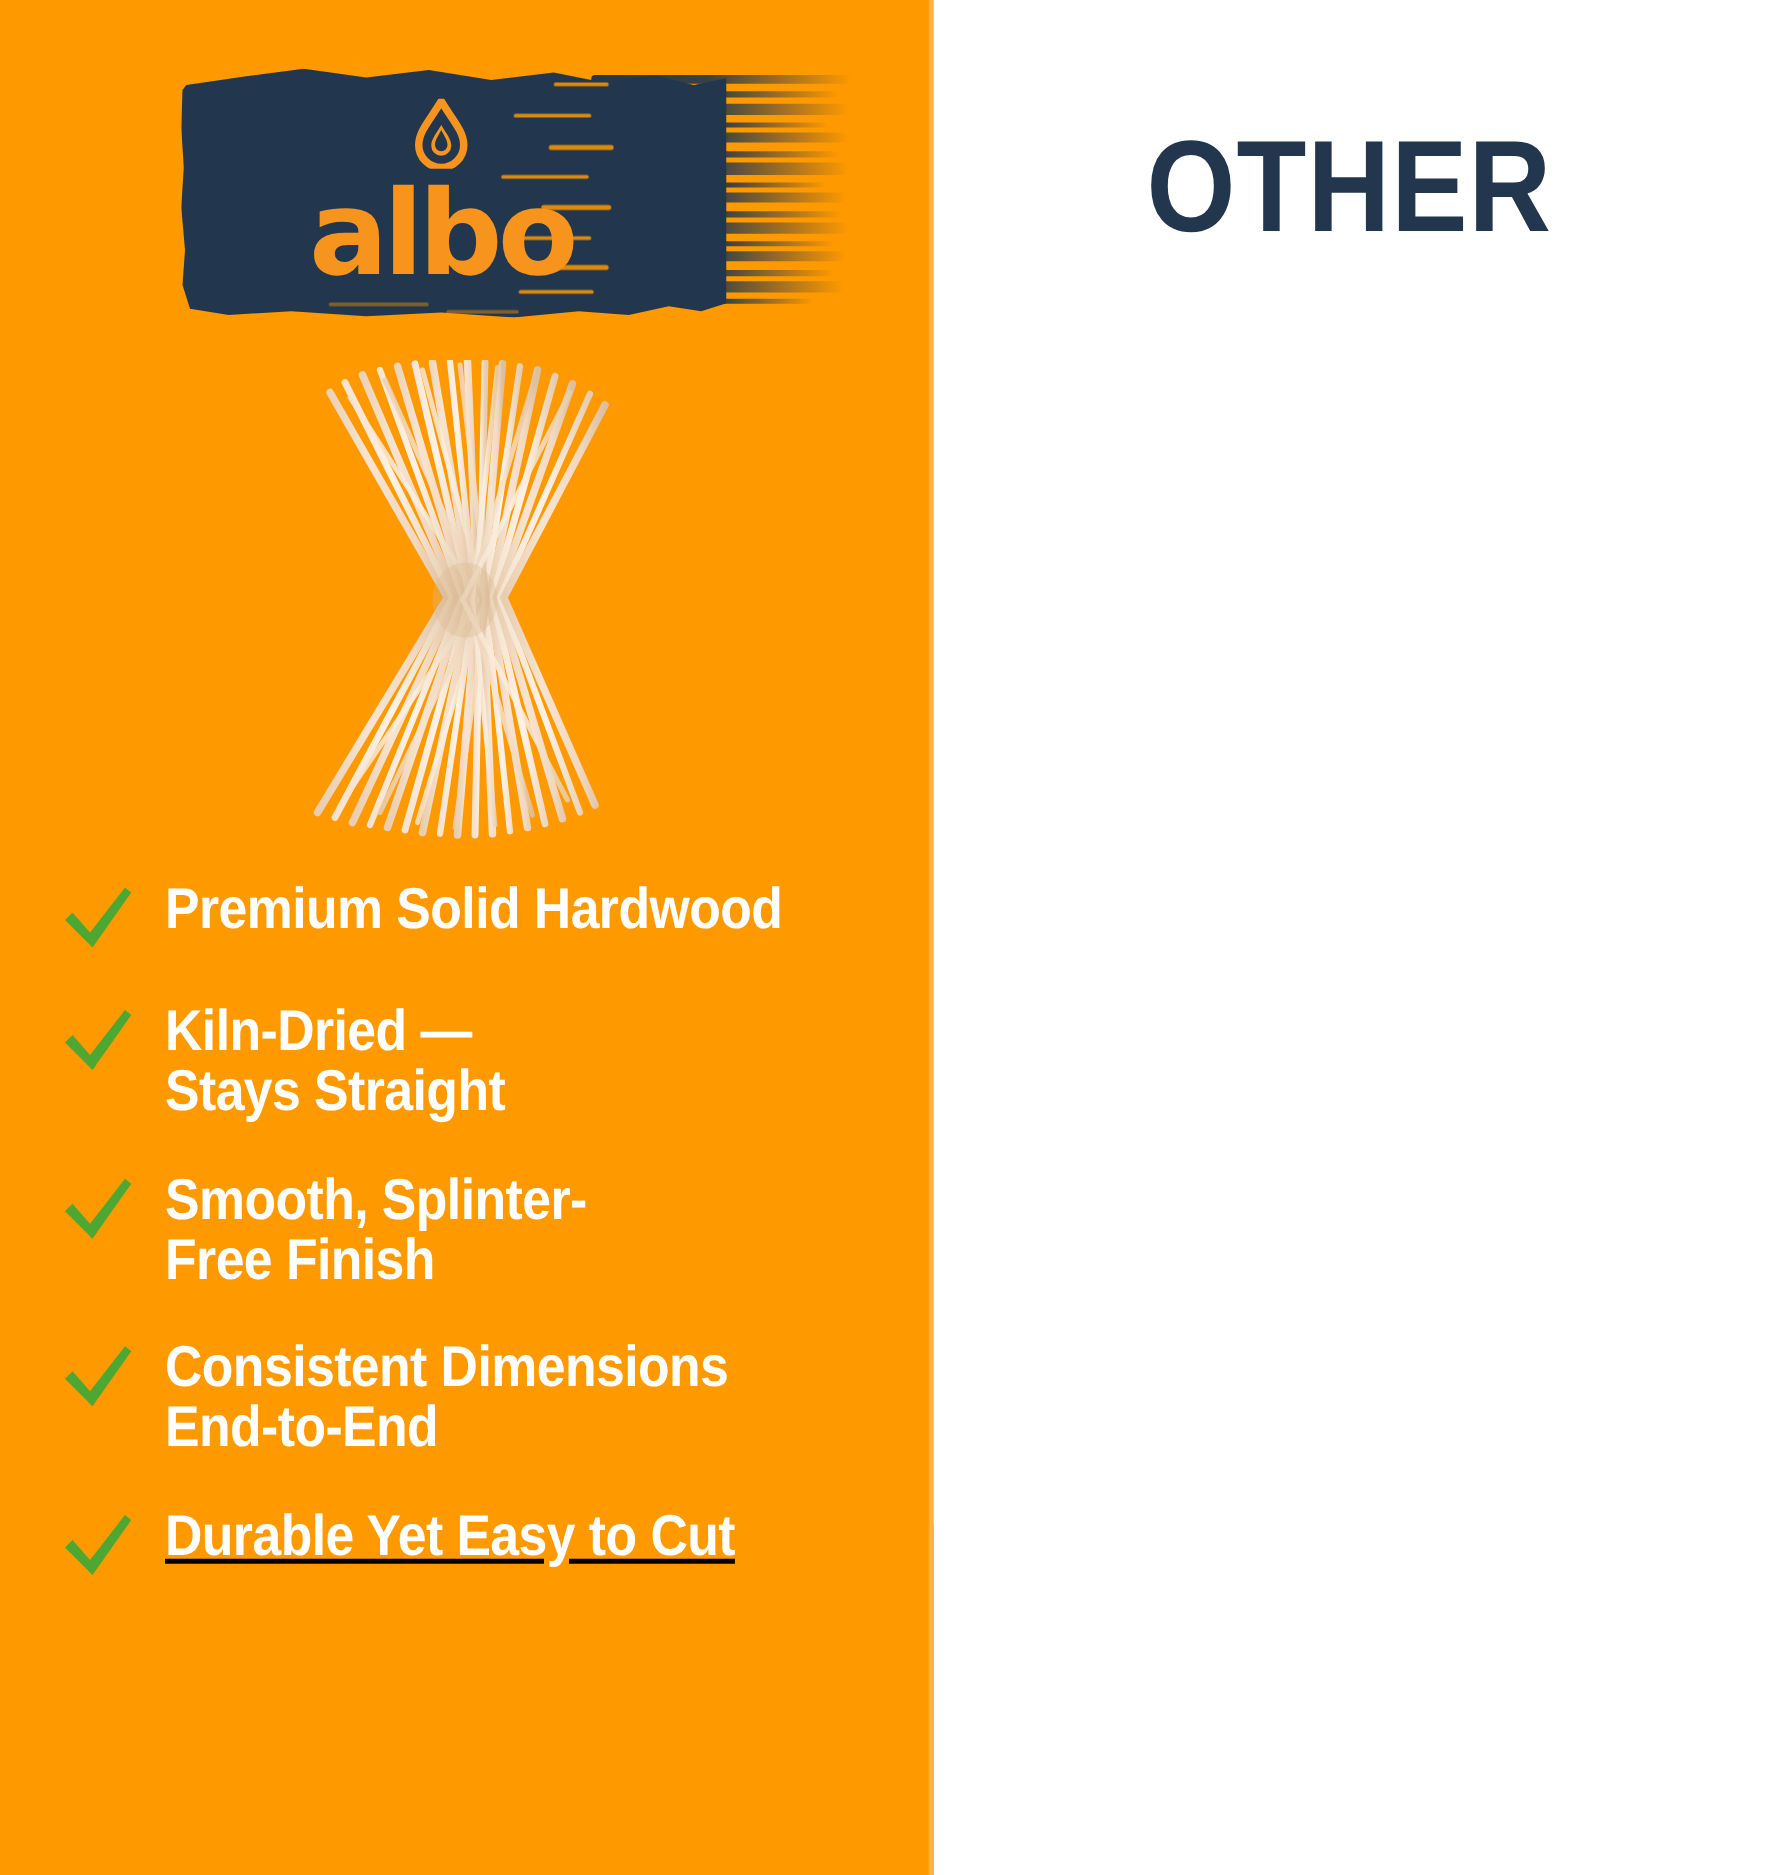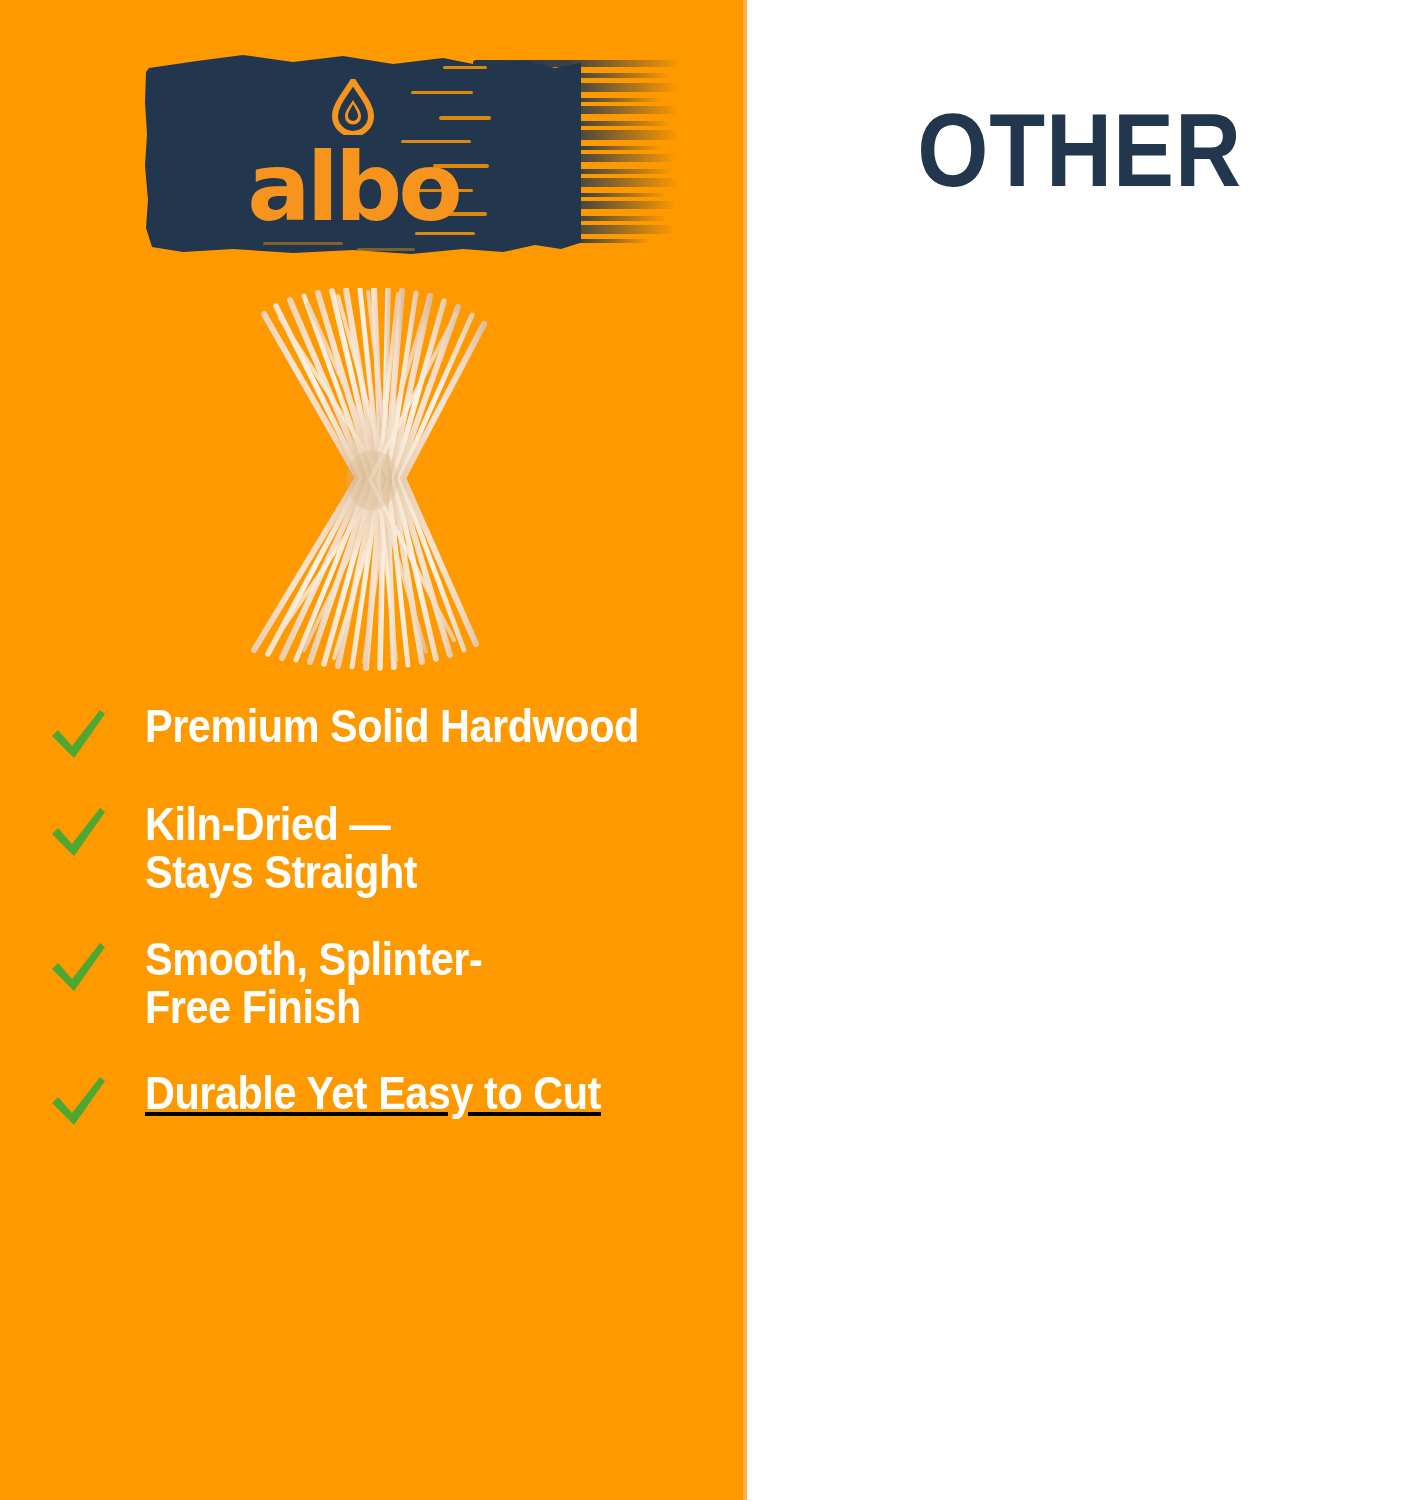--- a/index.html
+++ b/index.html
@@ -73,21 +73,21 @@
   .list{
     position:absolute;
     display:flex;flex-direction:column;
   }
   .list-left{left:48px;top:702px;width:680px;}
   .list-right{left:824px;top:700px;width:600px;}
 
   .row{
     display:flex;
     align-items:flex-start;
-    gap:37px;
+    gap:24px;
   }
   .list-left .row{margin-bottom:38px;}
   .list-left .row:last-child{margin-bottom:0;text-decoration:underline;}
 
   .mark{
     flex:0 0 auto;
     width:60px;height:56px;
     display:block;
     margin-top:4px;
   }
@@ -254,20 +254,29 @@
       <div class="row">
         <span class="mark">
           <svg viewBox="0 0 60 56" aria-hidden="true">
             <path d="M4 30 L10 24 L24 40 L52 4 L57 8 L26 52 Z" fill="#4ca832"></path>
           </svg>
         </span>
         <span class="label">Smooth, Splinter-
 Free Finish</span>
       </div>
 
+      <div class="row">
+        <span class="mark">
+          <svg viewBox="0 0 60 56" aria-hidden="true">
+            <path d="M4 30 L10 24 L24 40 L52 4 L57 8 L26 52 Z" fill="#4ca832"></path>
+          </svg>
+        </span>
+        <span class="label">Consistent Dimensions
+End-to-End</span>
+      </div>
 
       <div class="row">
         <span class="mark">
           <svg viewBox="0 0 60 56" aria-hidden="true">
             <path d="M4 30 L10 24 L24 40 L52 4 L57 8 L26 52 Z" fill="#4ca832"></path>
           </svg>
         </span>
         <span class="label">Durable Yet Easy to Cut</span>
       </div>
 

